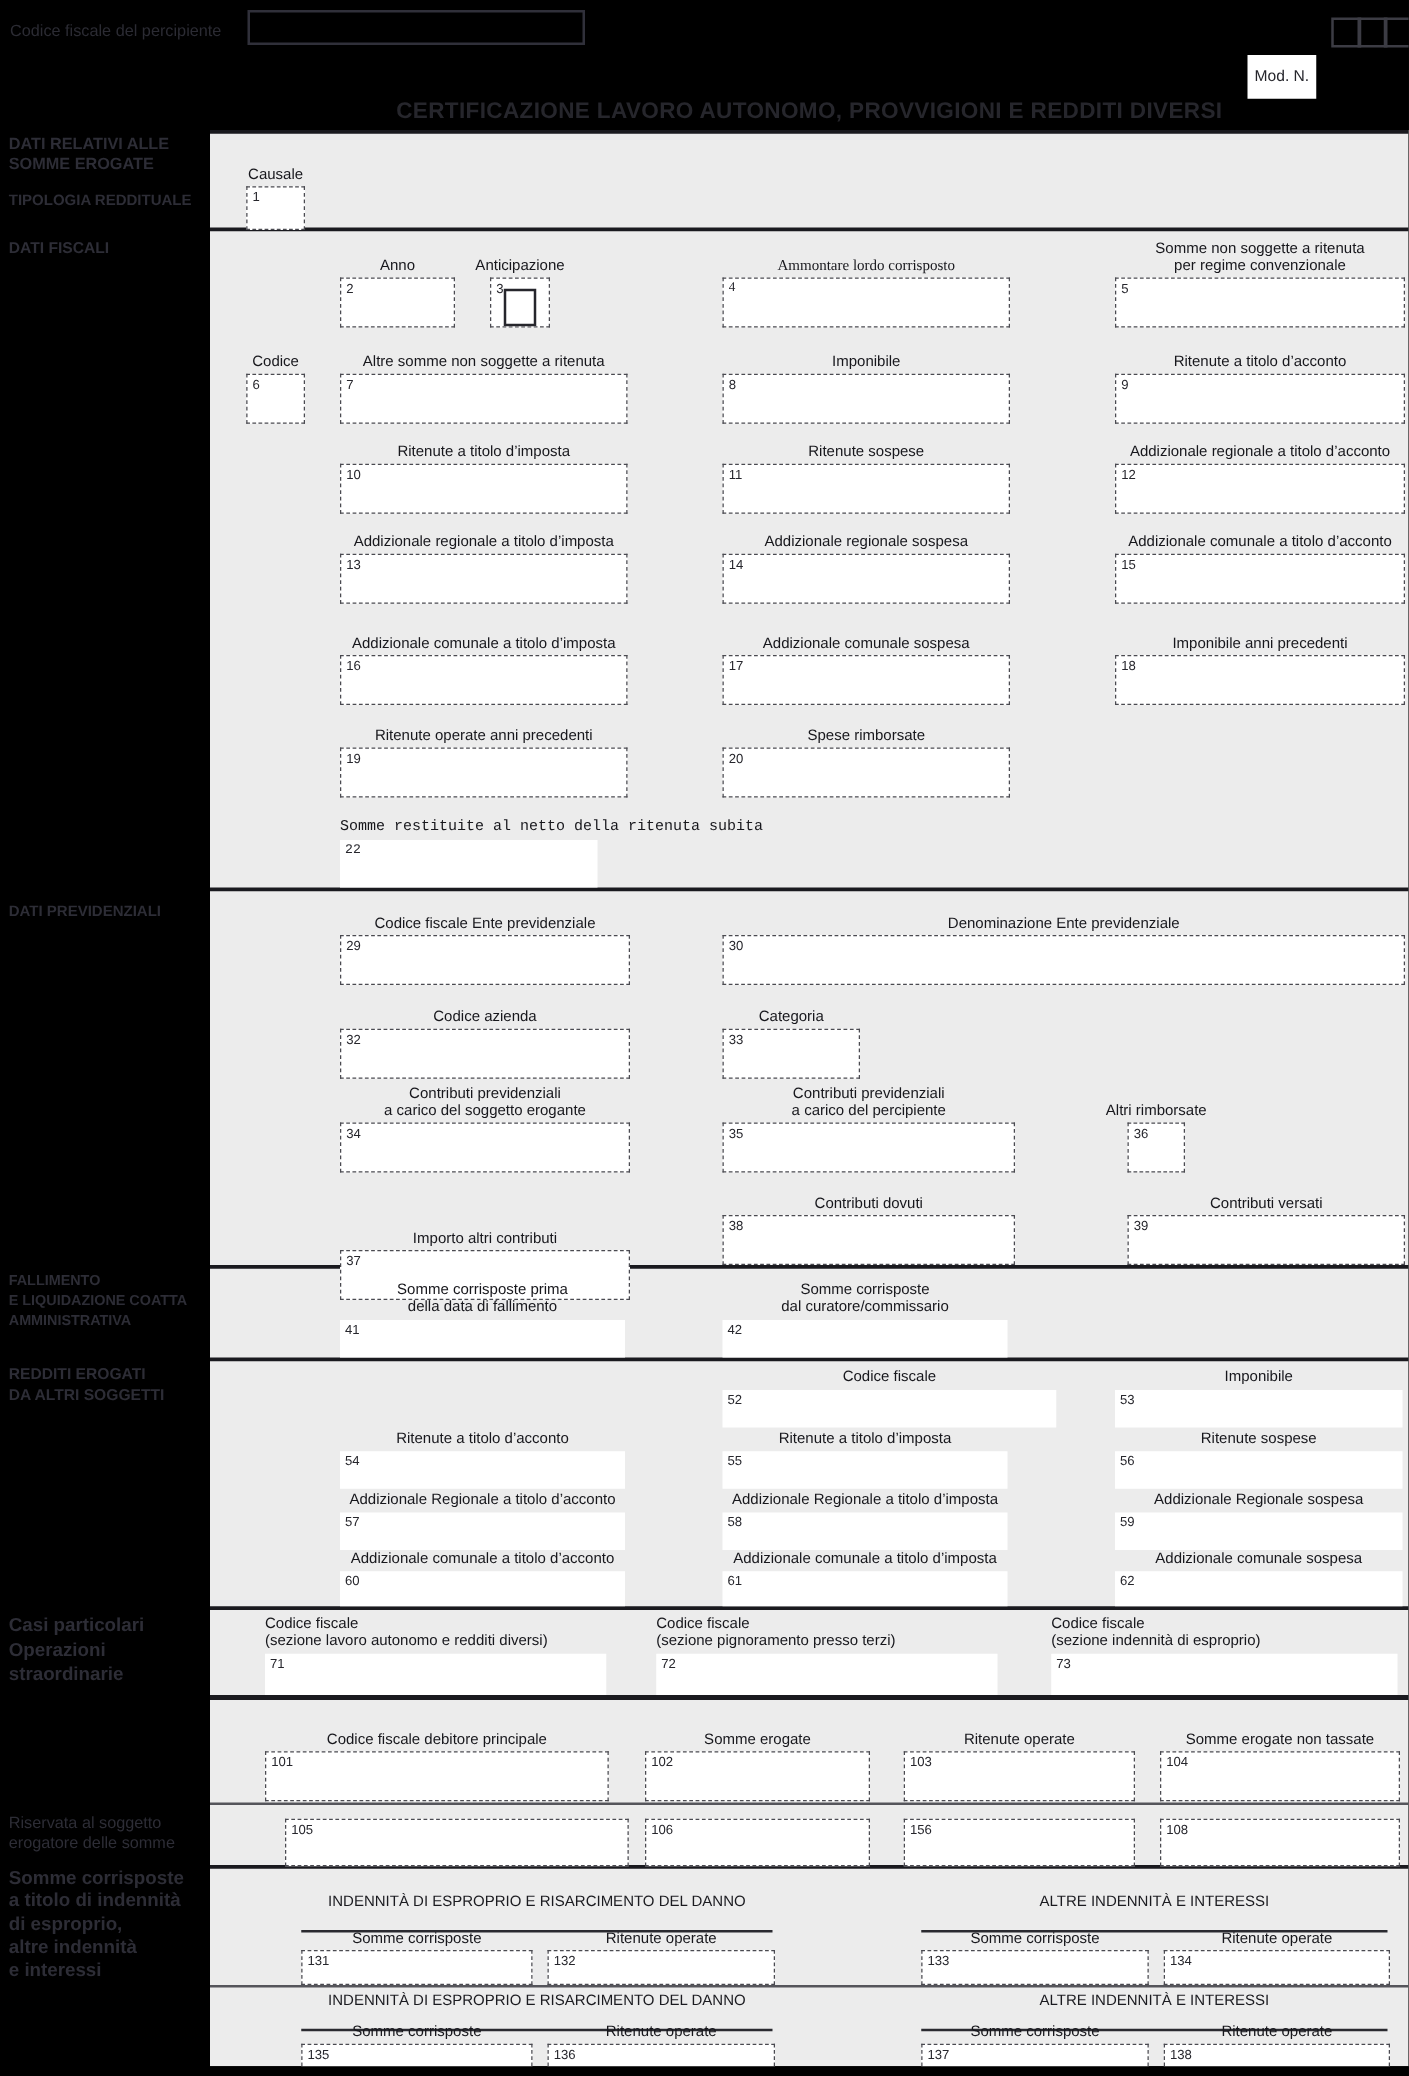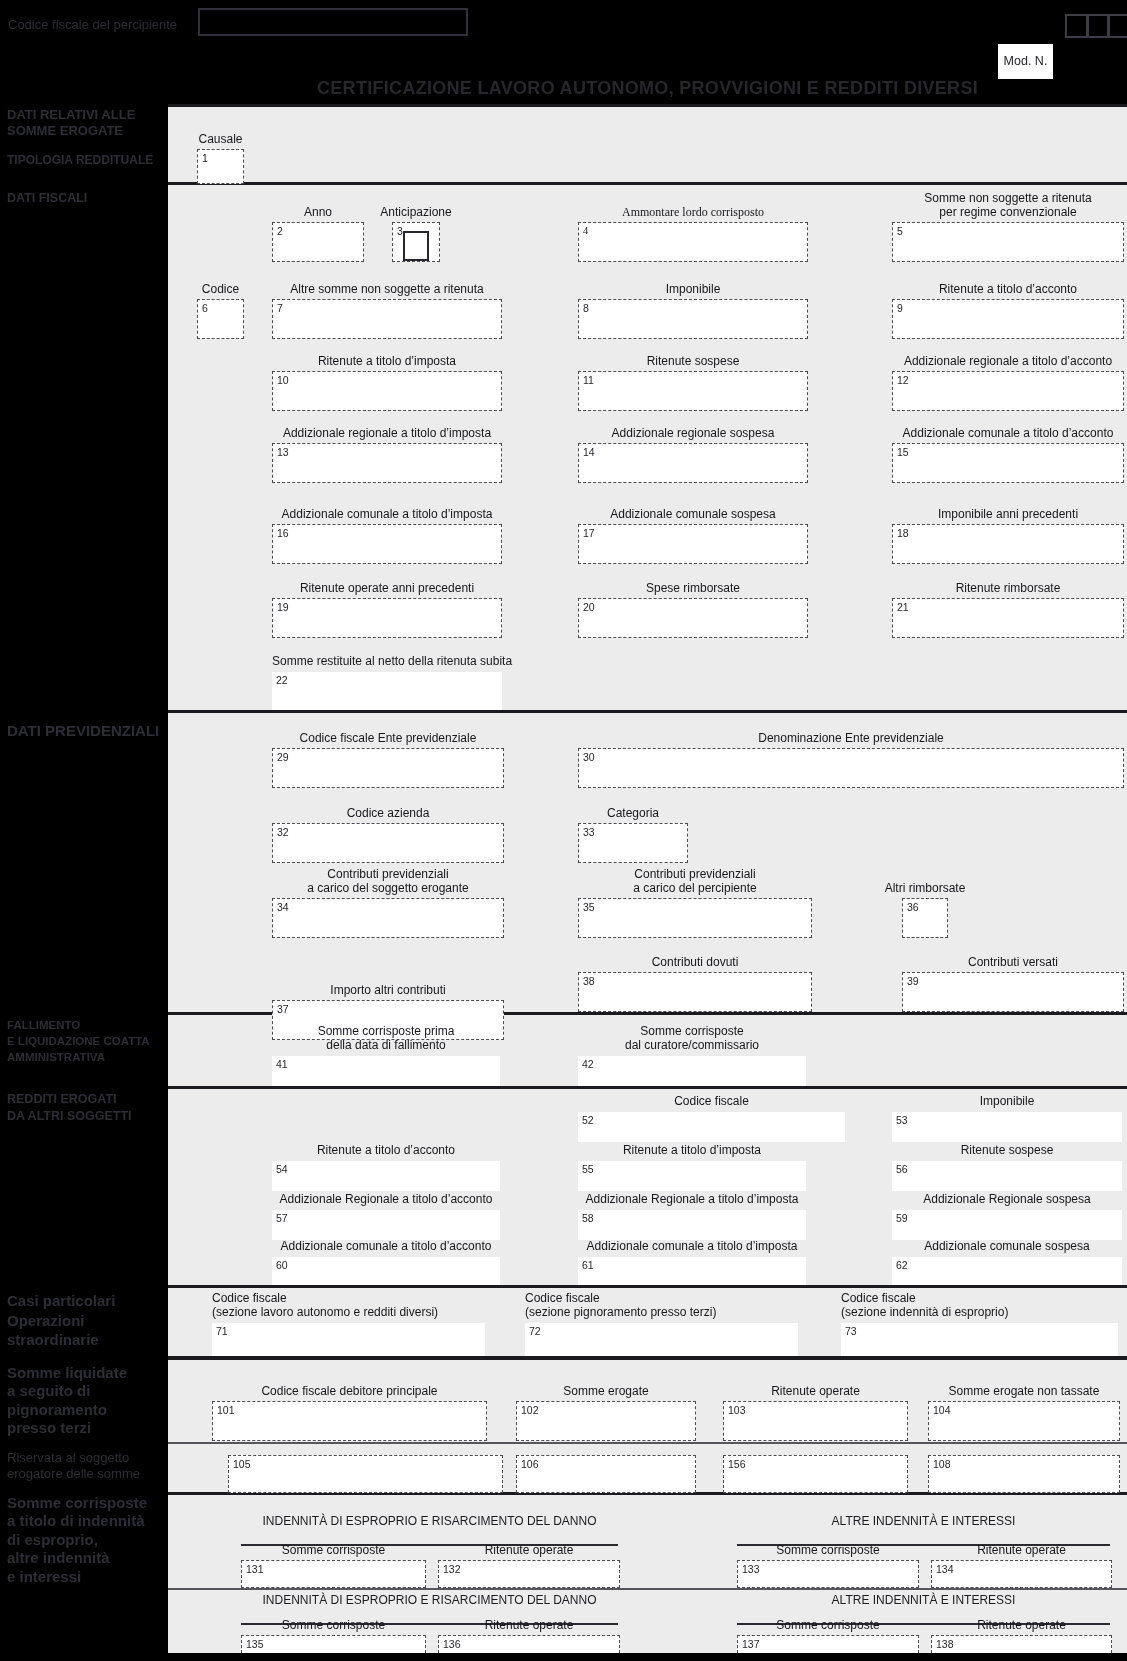--- a/index.html
+++ b/index.html
@@ -40,33 +40,29 @@
   <div class="modn" style="left:998px;top:3px;width:55px;height:35px;line-height:35px;margin-top:41px;">Mod. N.</div>
   <div class="cell" style="left:1065px;top:14px;width:20px;height:20px;"></div>
   <div class="cell" style="left:1086px;top:14px;width:20px;height:20px;"></div>
   <div class="cell" style="left:1107px;top:14px;width:20px;height:20px;"></div>
   <div class="title" style="top:78px;">CERTIFICAZIONE LAVORO AUTONOMO, PROVVIGIONI E REDDITI DIVERSI</div>
 
   <div class="side" style="top:107px;font-size:13px;">DATI RELATIVI ALLE
 SOMME EROGATE</div>
   <div class="side" style="top:153px;font-size:12px;">TIPOLOGIA REDDITUALE</div>
   <div class="side" style="top:191px;font-size:12.5px;">DATI FISCALI</div>
-  <div class="side" style="top:722px;font-size:15px;">DATI PREVIDENZIALI</div>
+  <div class="side" style="top:722px;font-size:12px;">DATI PREVIDENZIALI</div>
   <div class="side" style="top:1017px;font-size:11.5px;line-height:1.4;">FALLIMENTO
 E LIQUIDAZIONE COATTA
 AMMINISTRATIVA</div>
   <div class="side" style="top:1091px;font-size:12.5px;line-height:1.35;">REDDITI EROGATI
 DA ALTRI SOGGETTI</div>
   <div class="side" style="top:1291px;font-size:15px;line-height:1.3;">Casi particolari
 Operazioni
 straordinarie</div>
-  <div class="side" style="top:1364px;font-size:15px;line-height:1.23;">Somme liquidate
-a seguito di
-pignoramento
-presso terzi</div>
   <div class="side reg" style="top:1450px;font-size:13px;line-height:1.2;">Riservata al soggetto
 erogatore delle somme</div>
   <div class="side" style="top:1494px;font-size:15px;line-height:1.23;">Somme corrisposte
 a titolo di indennità
 di esproprio,
 altre indennità
 e interessi</div>
 
   <div class="div-dark" style="left:168px;top:104px;width:959px;"></div>
   <div class="div-dark" style="left:168px;top:182px;width:959px;"></div>
@@ -160,26 +156,22 @@
     </div>
 
   <div class="fb d" style="left:272px;top:598px;width:228px;height:38px;">
       <span class="fl">Ritenute operate anni precedenti</span>
       <span class="fn">19</span>
     </div>
   <div class="fb d" style="left:578px;top:598px;width:228px;height:38px;">
       <span class="fl">Spese rimborsate</span>
       <span class="fn">20</span>
     </div>
-  <div class="fb d" style="left:892px;top:598px;width:230px;height:38px;">
-      <span class="fl">Ritenute rimborsate</span>
-      <span class="fn">21</span>
-    </div>
-
-  <div class="fb" style="left:272px;top:672px;width:230px;height:38px;">
+
+  <div class="fb" style="left:272px;top:672px;width:206px;height:38px;font-family:Liberation Mono, monospace;">
       <span class="fl lft">Somme restituite al netto della ritenuta subita</span>
       <span class="fn">22</span>
     </div>
 
   <div class="fb d" style="left:272px;top:748px;width:230px;height:38px;">
       <span class="fl">Codice fiscale Ente previdenziale</span>
       <span class="fn">29</span>
     </div>
   <div class="fb d" style="left:578px;top:748px;width:544px;height:38px;">
       <span class="fl">Denominazione Ente previdenziale</span>

